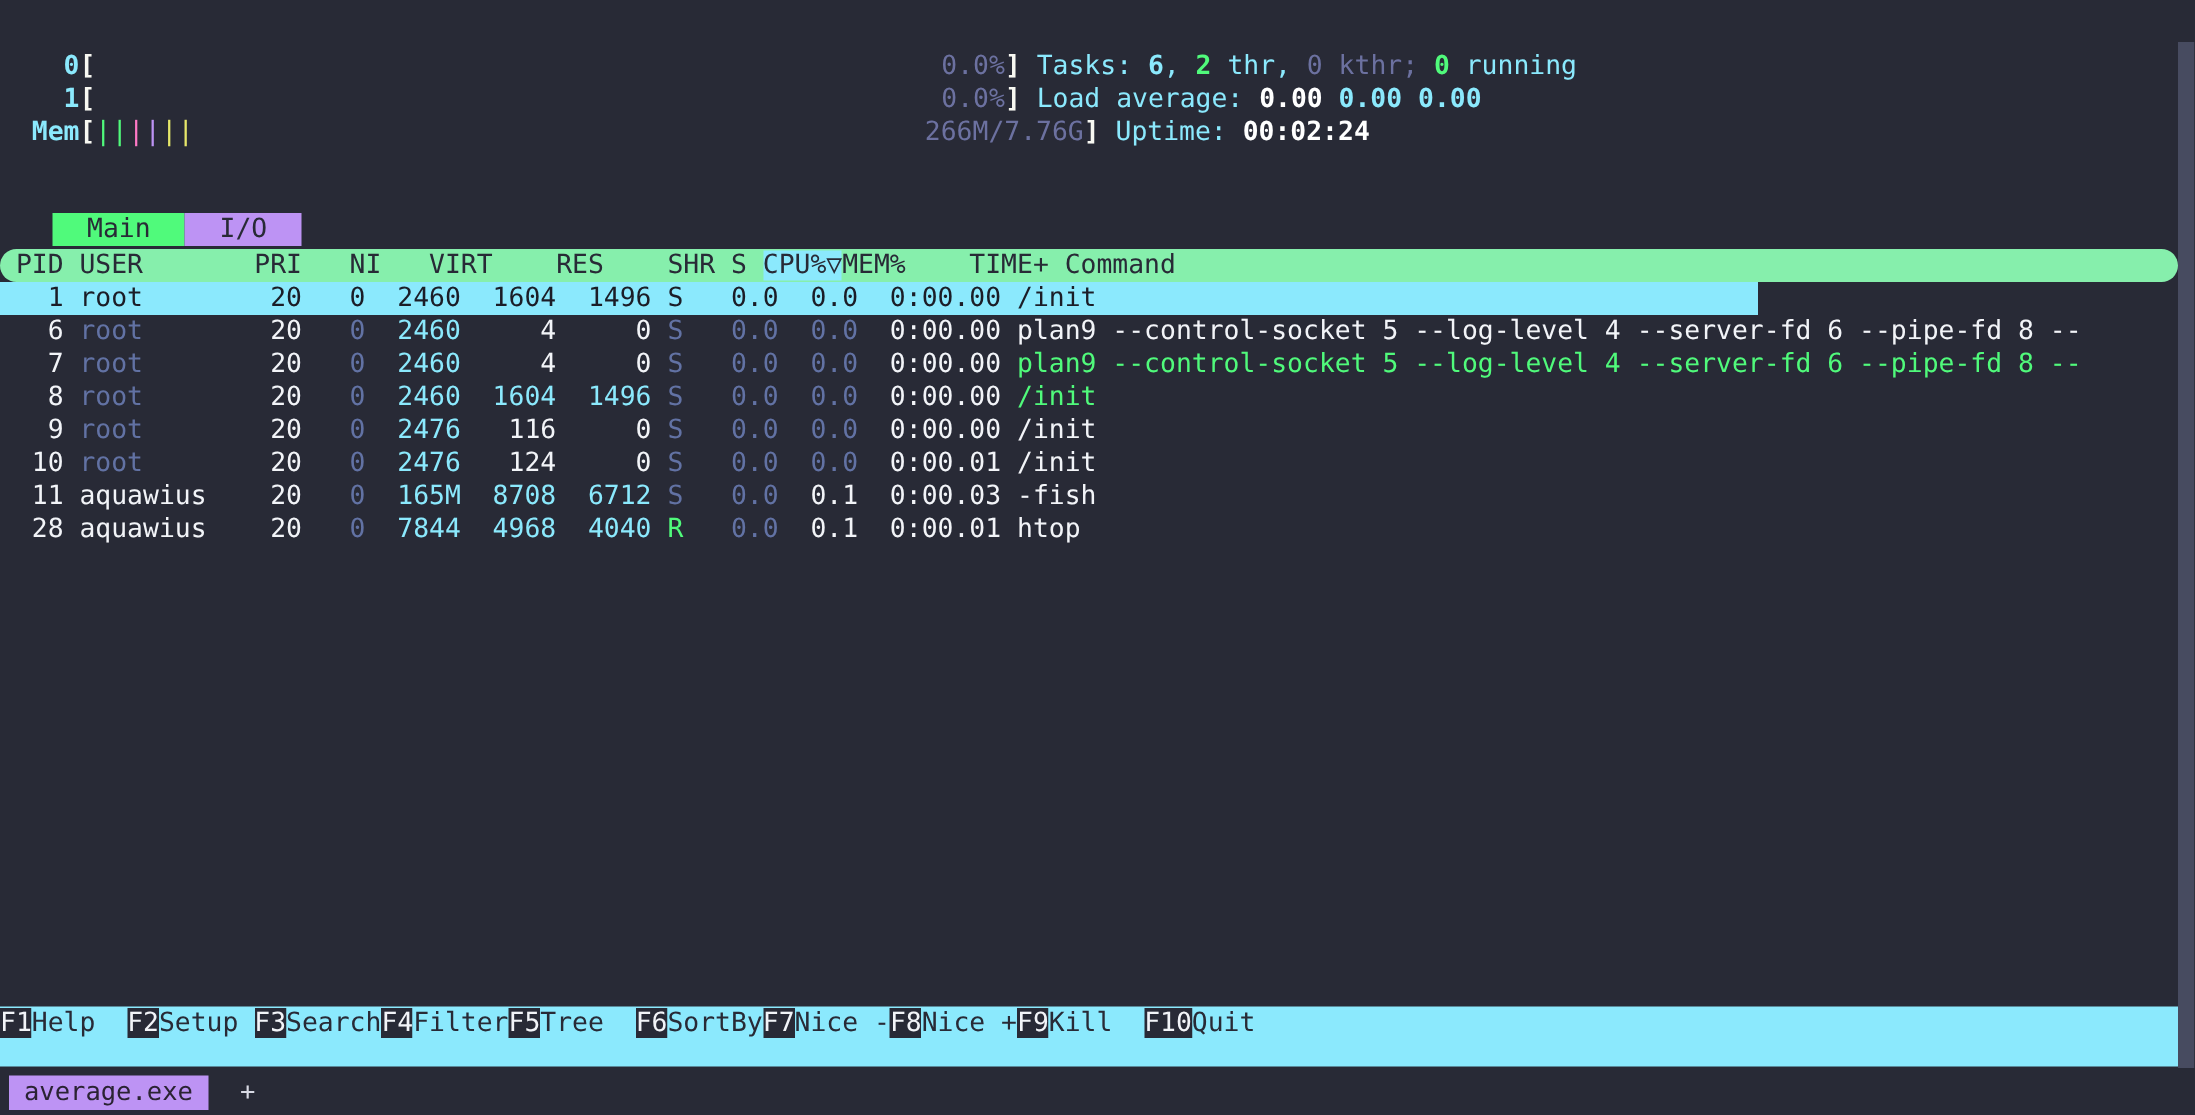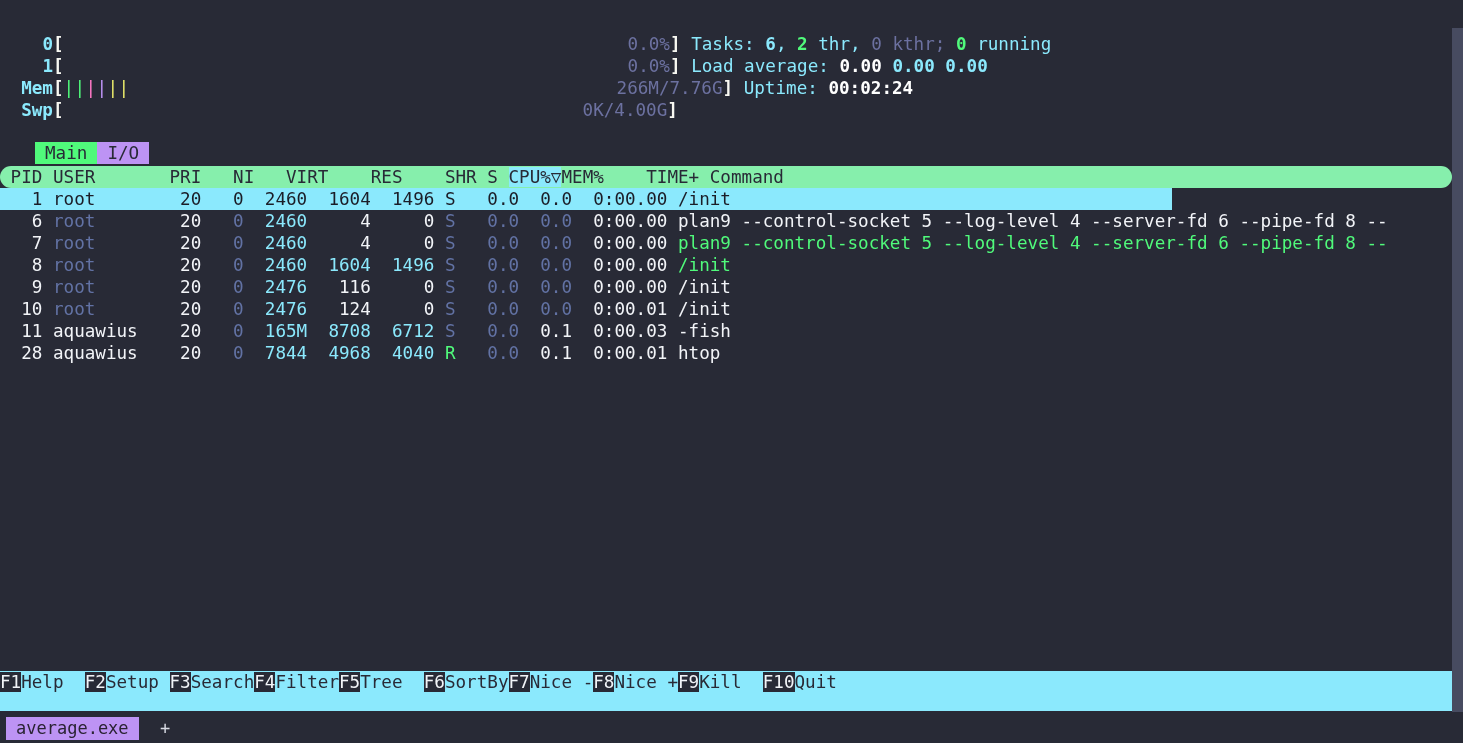--- a/index.html
+++ b/index.html
@@ -46,21 +46,21 @@
 
   
   .tick { display: inline-block; width: 11px; }
 
   
   .tabrow { position: absolute; left: 0; top: 142px; height: 24px; }
   .tab {
     display: inline-block;
     height: 22px;
     line-height: 22px;
-    padding: 0 10px;
+    padding: 0 23px;
     font-size: 17.6px;
     color: #282a36;
     vertical-align: top;
   }
   .tab-main { background: #50fa7b; margin-left: 35px; }
   .tab-io   { background: #bd93f4; margin-left: 0; }
 
   
   .thead {
     position: absolute;
@@ -136,21 +136,20 @@
 <body>
 
 <div class="term">
 
   <div class="line" style="top:33px;"><span>    </span><span class="c-cyanb">0</span><span class="c-bracket">[</span><span style="display:inline-block;width:564px;"></span><span class="c-dim">0.0%</span><span class="c-bracket">]</span><span> </span><span class="c-cyan">Tasks:</span><span> </span><span class="c-cyanb">6</span><span class="c-cyan">,</span><span> </span><span class="c-greenb">2</span><span> </span><span class="c-cyan">thr</span><span class="c-cyan">,</span><span> </span><span class="c-dim">0 kthr;</span><span> </span><span class="c-greenb">0</span><span> </span><span class="c-cyan">running</span></div>
 
   <div class="line" style="top:55px;"><span>    </span><span class="c-cyanb">1</span><span class="c-bracket">[</span><span style="display:inline-block;width:564px;"></span><span class="c-dim">0.0%</span><span class="c-bracket">]</span><span> </span><span class="c-cyan">Load average:</span><span> </span><span class="c-whiteb">0.00</span><span> </span><span class="c-cyanb">0.00</span><span> </span><span class="c-cyanb">0.00</span></div>
 
   <div class="line" style="top:77px;"><span>  </span><span class="c-cyanb">Mem</span><span class="c-bracket">[</span><span id="mem-bar"><span class="tick" style="color: rgb(80, 250, 123);">|</span><span class="tick" style="color: rgb(80, 250, 123);">|</span><span class="tick" style="color: rgb(255, 121, 198);">|</span><span class="tick" style="color: rgb(189, 147, 244);">|</span><span class="tick" style="color: rgb(230, 231, 106);">|</span><span class="tick" style="color: rgb(230, 231, 106);">|</span></span><span id="mem-pad" style="display: inline-block; width: 487px;"></span><span class="c-dim">266M/7.76G</span><span class="c-bracket">]</span><span> </span><span class="c-cyan">Uptime:</span><span> </span><span class="c-whiteb">00:02:24</span></div>
 
-  <div class="line" style="top:99px;"><span>  </span><span class="c-cyanb">Swp</span><span class="c-bracket">[</span><span style="display:inline-block;width:519px;"></span><span class="c-dim">0K/4.00G</span><span class="c-bracket">]</span></div>
 
   <div class="tabrow"><span class="tab tab-main">Main</span><span class="tab tab-io">I/O</span></div>
 
   <div class="thead"><span> PID</span><span> </span><span>USER    </span><span>   </span><span>PRI</span><span> </span><span>  NI</span><span> </span><span>  VIRT</span><span> </span><span>   RES</span><span> </span><span>   SHR</span><span> </span><span>S</span><span> </span><span class="sortcol">CPU%▽</span><span>MEM%</span><span>  </span><span>  TIME+</span><span> </span><span>Command</span></div>
 
   <div id="rows-container">
       <div class="row selected" style="top: 188px;"><span class="c-white">   1</span><span> </span><span class="c-white">root       </span><span class="c-white"> 20</span><span class="c-white">   0</span><span class="c-cyan">  2460</span><span class="c-cyan">  1604</span><span class="c-cyan">  1496</span><span> </span><span class="c-white">S</span><span class="c-white">   0.0</span><span class="c-white">  0.0</span><span class="c-white">  0:00.00</span><span> </span><span class="c-white">/init</span></div>
       <div class="row" style="top: 210px;"><span class="c-white">   6</span><span> </span><span class="c-slate">root       </span><span class="c-white"> 20</span><span class="c-slate">   0</span><span class="c-cyan">  2460</span><span class="c-white">     4</span><span class="c-white">     0</span><span> </span><span class="c-slate">S</span><span class="c-slate">   0.0</span><span class="c-slate">  0.0</span><span class="c-white">  0:00.00</span><span> </span><span class="c-white">plan9 --control-socket 5 --log-level 4 --server-fd 6 --pipe-fd 8 --</span></div>
       <div class="row" style="top: 232px;"><span class="c-white">   7</span><span> </span><span class="c-slate">root       </span><span class="c-white"> 20</span><span class="c-slate">   0</span><span class="c-cyan">  2460</span><span class="c-white">     4</span><span class="c-white">     0</span><span> </span><span class="c-slate">S</span><span class="c-slate">   0.0</span><span class="c-slate">  0.0</span><span class="c-white">  0:00.00</span><span> </span><span class="c-green">plan9 --control-socket 5 --log-level 4 --server-fd 6 --pipe-fd 8 --</span></div>
       <div class="row" style="top: 254px;"><span class="c-white">   8</span><span> </span><span class="c-slate">root       </span><span class="c-white"> 20</span><span class="c-slate">   0</span><span class="c-cyan">  2460</span><span class="c-cyan">  1604</span><span class="c-cyan">  1496</span><span> </span><span class="c-slate">S</span><span class="c-slate">   0.0</span><span class="c-slate">  0.0</span><span class="c-white">  0:00.00</span><span> </span><span class="c-green">/init</span></div>

